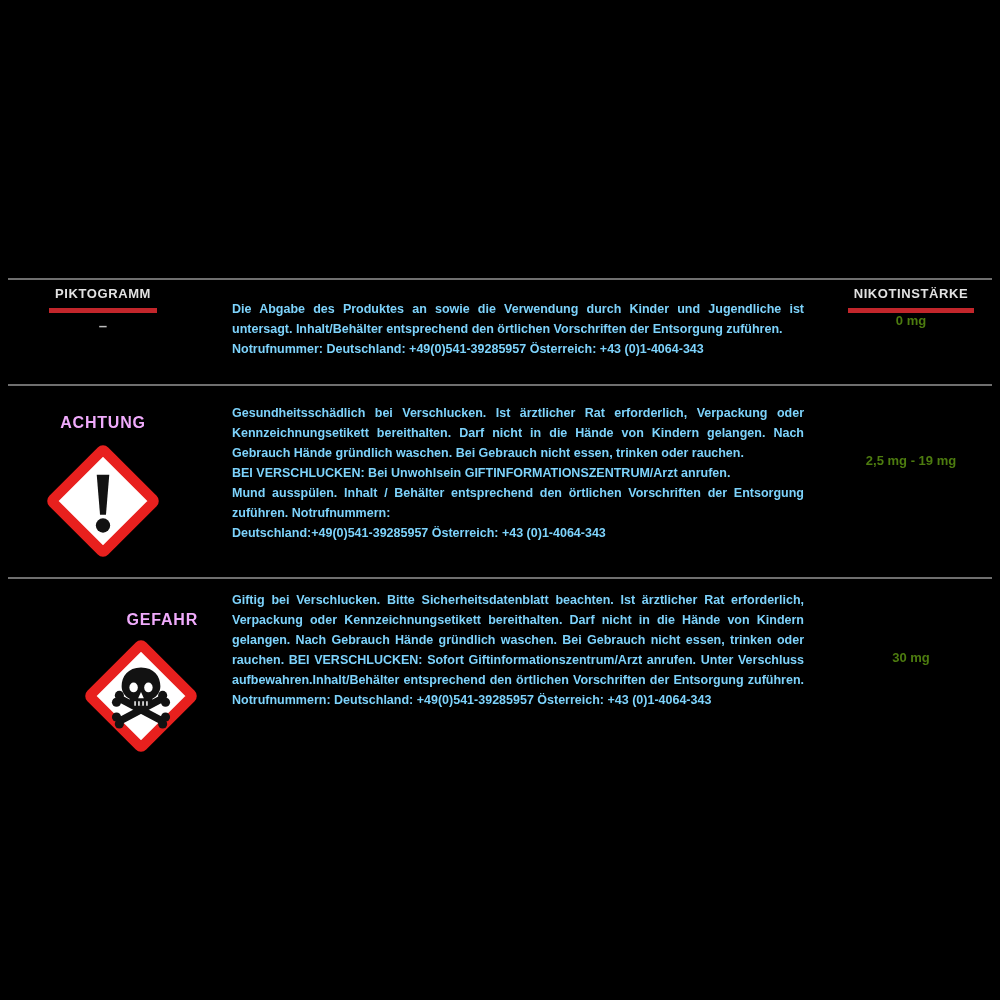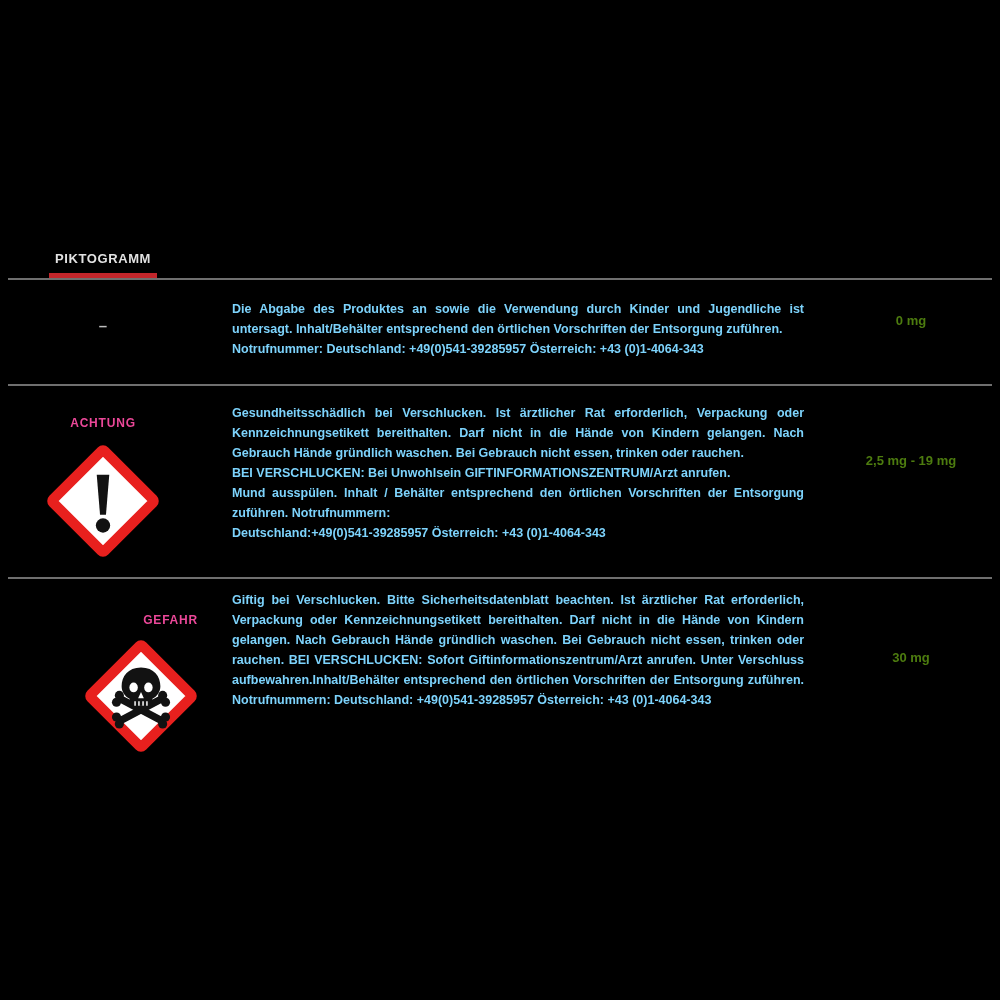--- a/index.html
+++ b/index.html
@@ -4,32 +4,32 @@
 <style>
   html,body{margin:0;padding:0;background:#000;}
   .screen{
     position:relative;width:1000px;height:1000px;background:#000000;overflow:hidden;
     font-family:"Liberation Sans",sans-serif;font-weight:700;color:#cccccc;
   }
   
   .thead{position:absolute;top:251px;left:8px;width:984px;height:34px;}
   .hcell{position:absolute;top:0;text-align:center;font-size:13px;line-height:15px;
          letter-spacing:.6px;color:#e2e2e2;text-transform:uppercase;}
-  .hcell span{display:inline-block;padding:0 6px 7px 6px;border-bottom:5px solid #c2262b;}
+  .hcell span{display:inline-block;padding:0 6px 7px 6px;border-bottom:5px solid #c2262b;margin-top:35px;}
   .hc1{left:0;width:190px;}
   .hc2{left:200px;width:590px;}
   .hc3{left:822px;width:162px;}
   .header-line{position:absolute;top:27px;left:0;width:100%;height:2px;background:#6f6f6f;z-index:0;}
   .hcell{z-index:1;}
   
   .hazard-text{position:absolute;left:232px;width:572px;margin:0;font-size:12.5px;line-height:20px;
                color:#7dd3fc;text-align:justify;white-space:pre-line;}
   .nicotine{position:absolute;left:830px;width:162px;text-align:center;font-size:13px;color:#4d7c0f;}
   .picto-wrap{position:absolute;left:8px;width:190px;display:flex;flex-direction:column;align-items:center;}
-  .signal{font-size:12px;line-height:16px;letter-spacing:.8px;color:#ec4899;text-transform:uppercase;}
+  .signal{font-size:16px;line-height:16px;letter-spacing:.8px;color:#f0abfc;text-transform:uppercase;}
   .ghs{width:114px;height:114px;overflow:visible;}
   .dash-cell{position:absolute;top:316px;left:8px;width:190px;text-align:center;
              font-size:15px;line-height:20px;color:#bdbdbd;}
   .divider{position:absolute;left:8px;width:984px;height:2px;background:#6f6f6f;}
   
   .text-1{top:299px;}  .nic-1{top:313px;}
   .d1{top:384px;}
   .wrap-2{top:415px;}  .wrap-2 .ghs{margin-top:13px;}
   .text-2{top:403px;}  .nic-2{top:453px;}
   .d2{top:577px;}
@@ -37,20 +37,23 @@
   .text-3{top:590px;}  .nic-3{top:650px;}
 </style>
 </head>
 <body>
 
 <div class="screen">
 
   <header class="thead">
     <div class="hcell hc1">
       <span>PIKTOGRAMM</span>
+    </div>
+    <div class="hcell hc3">
+      <span>NIKOTINSTÄRKE</span>
     </div>
     <div class="header-line"></div>
   </header>
 
   <section>
     <div class="dash-cell">–</div>
     <p class="hazard-text text-1">Die Abgabe des Produktes an sowie die Verwendung durch Kinder und Jugendliche ist untersagt. Inhalt/Behälter entsprechend den örtlichen Vorschriften der Entsorgung zuführen.
 Notrufnummer: Deutschland: +49(0)541-39285957 Österreich: +43 (0)1-4064-343</p>
     <div class="nicotine nic-1">0 mg</div>
   </section>

